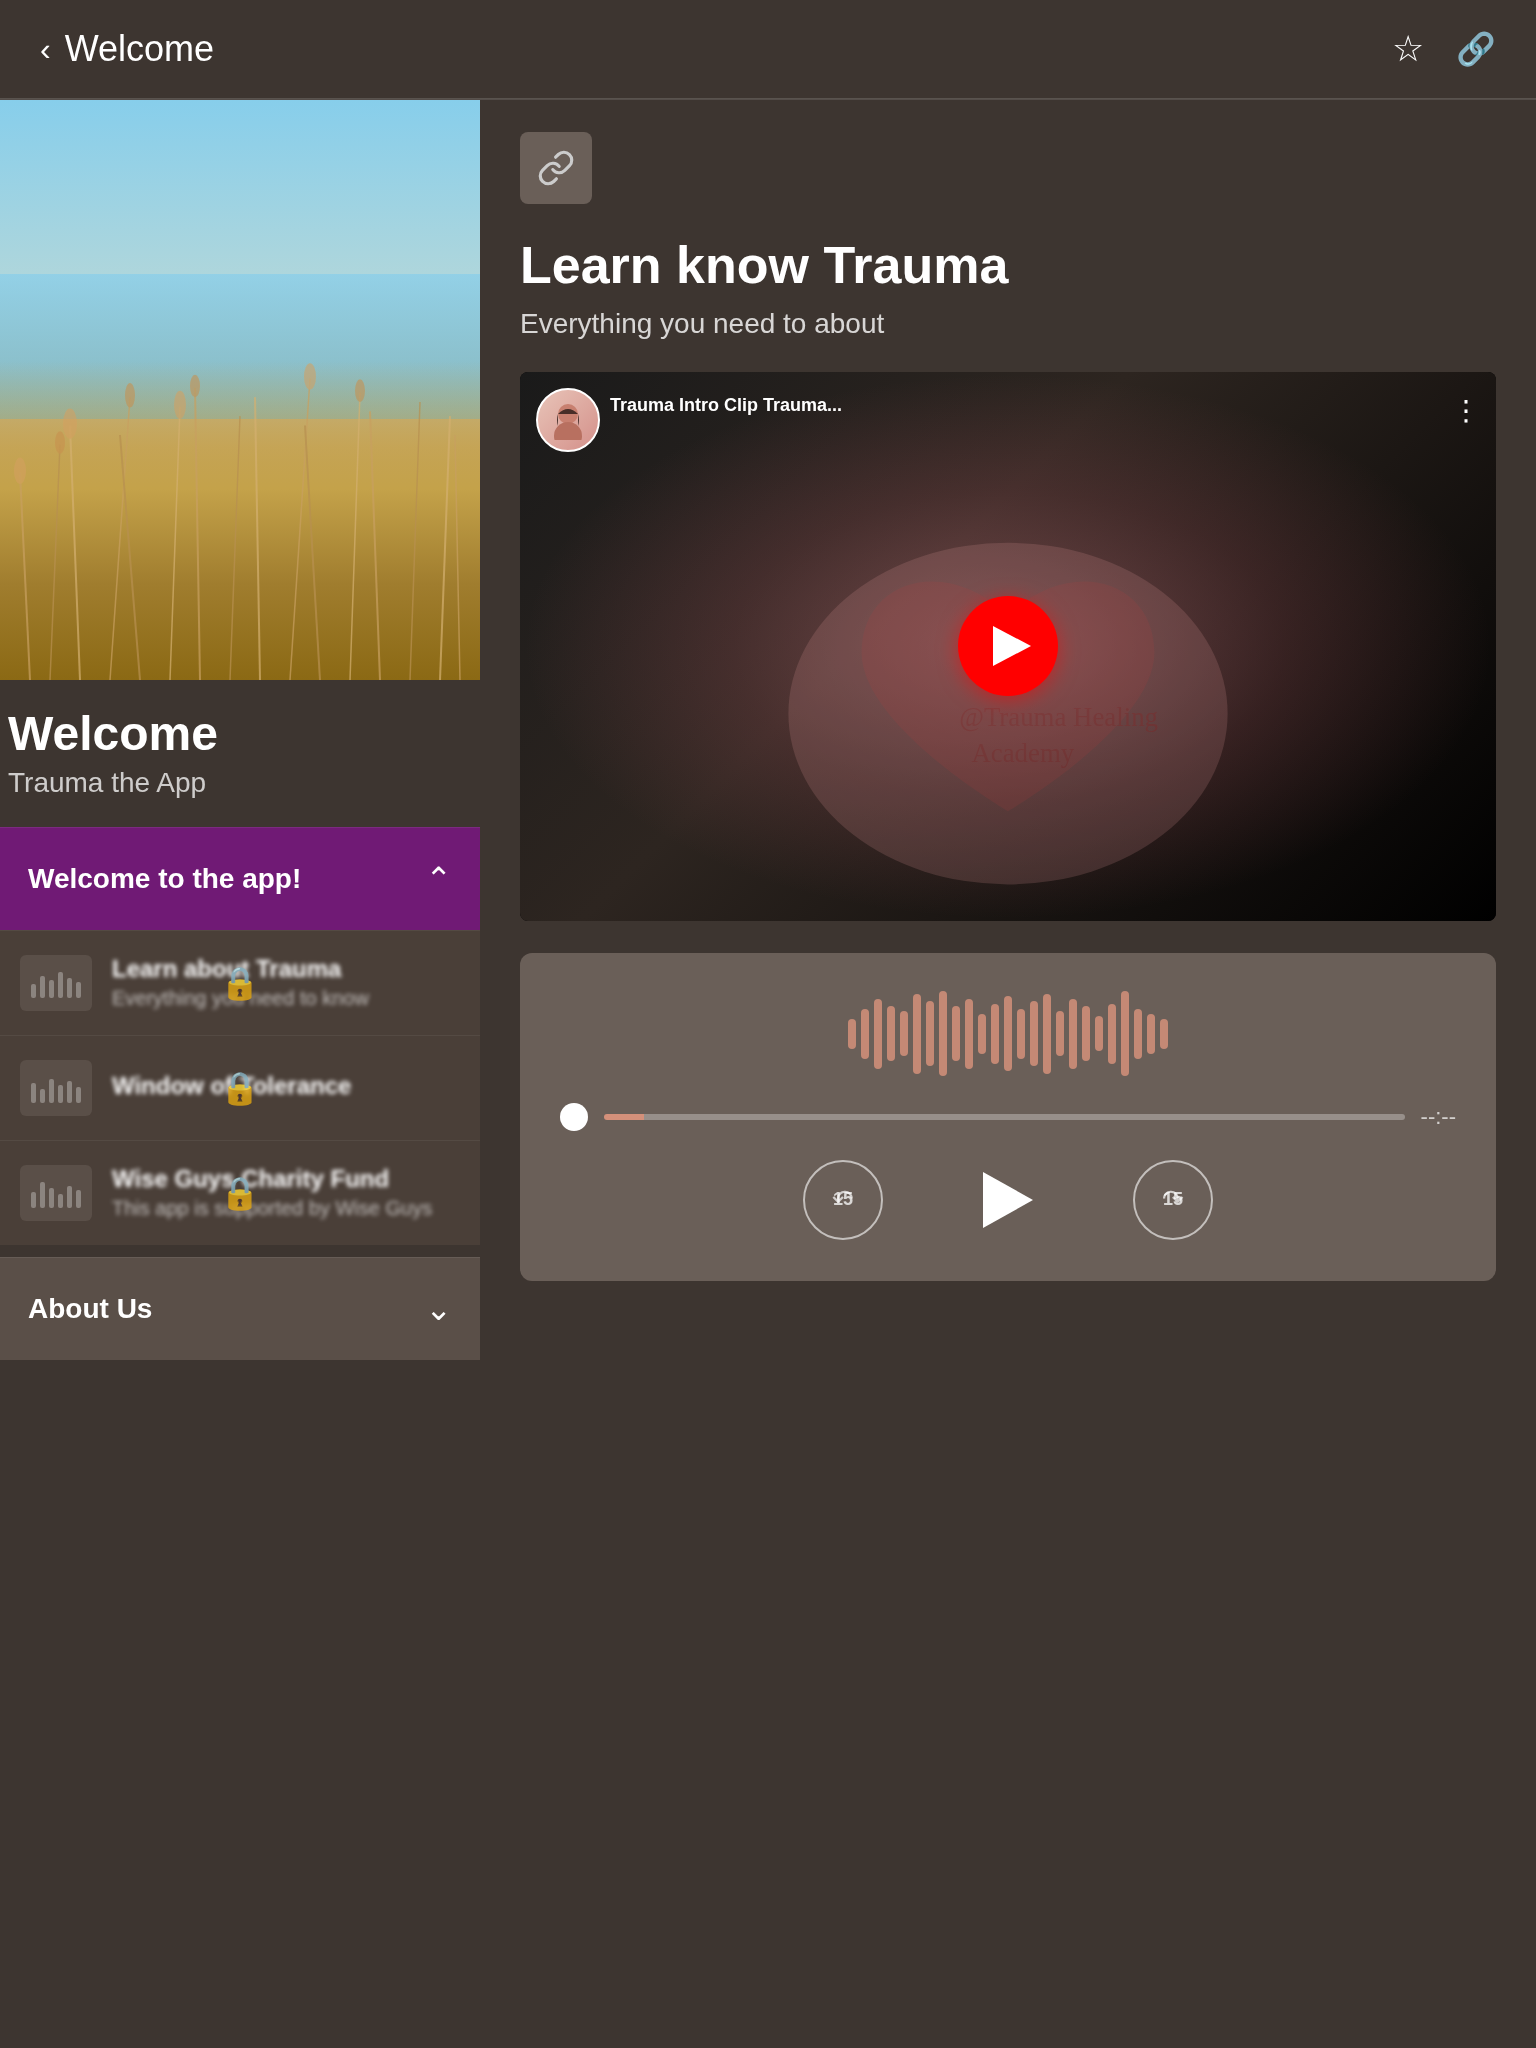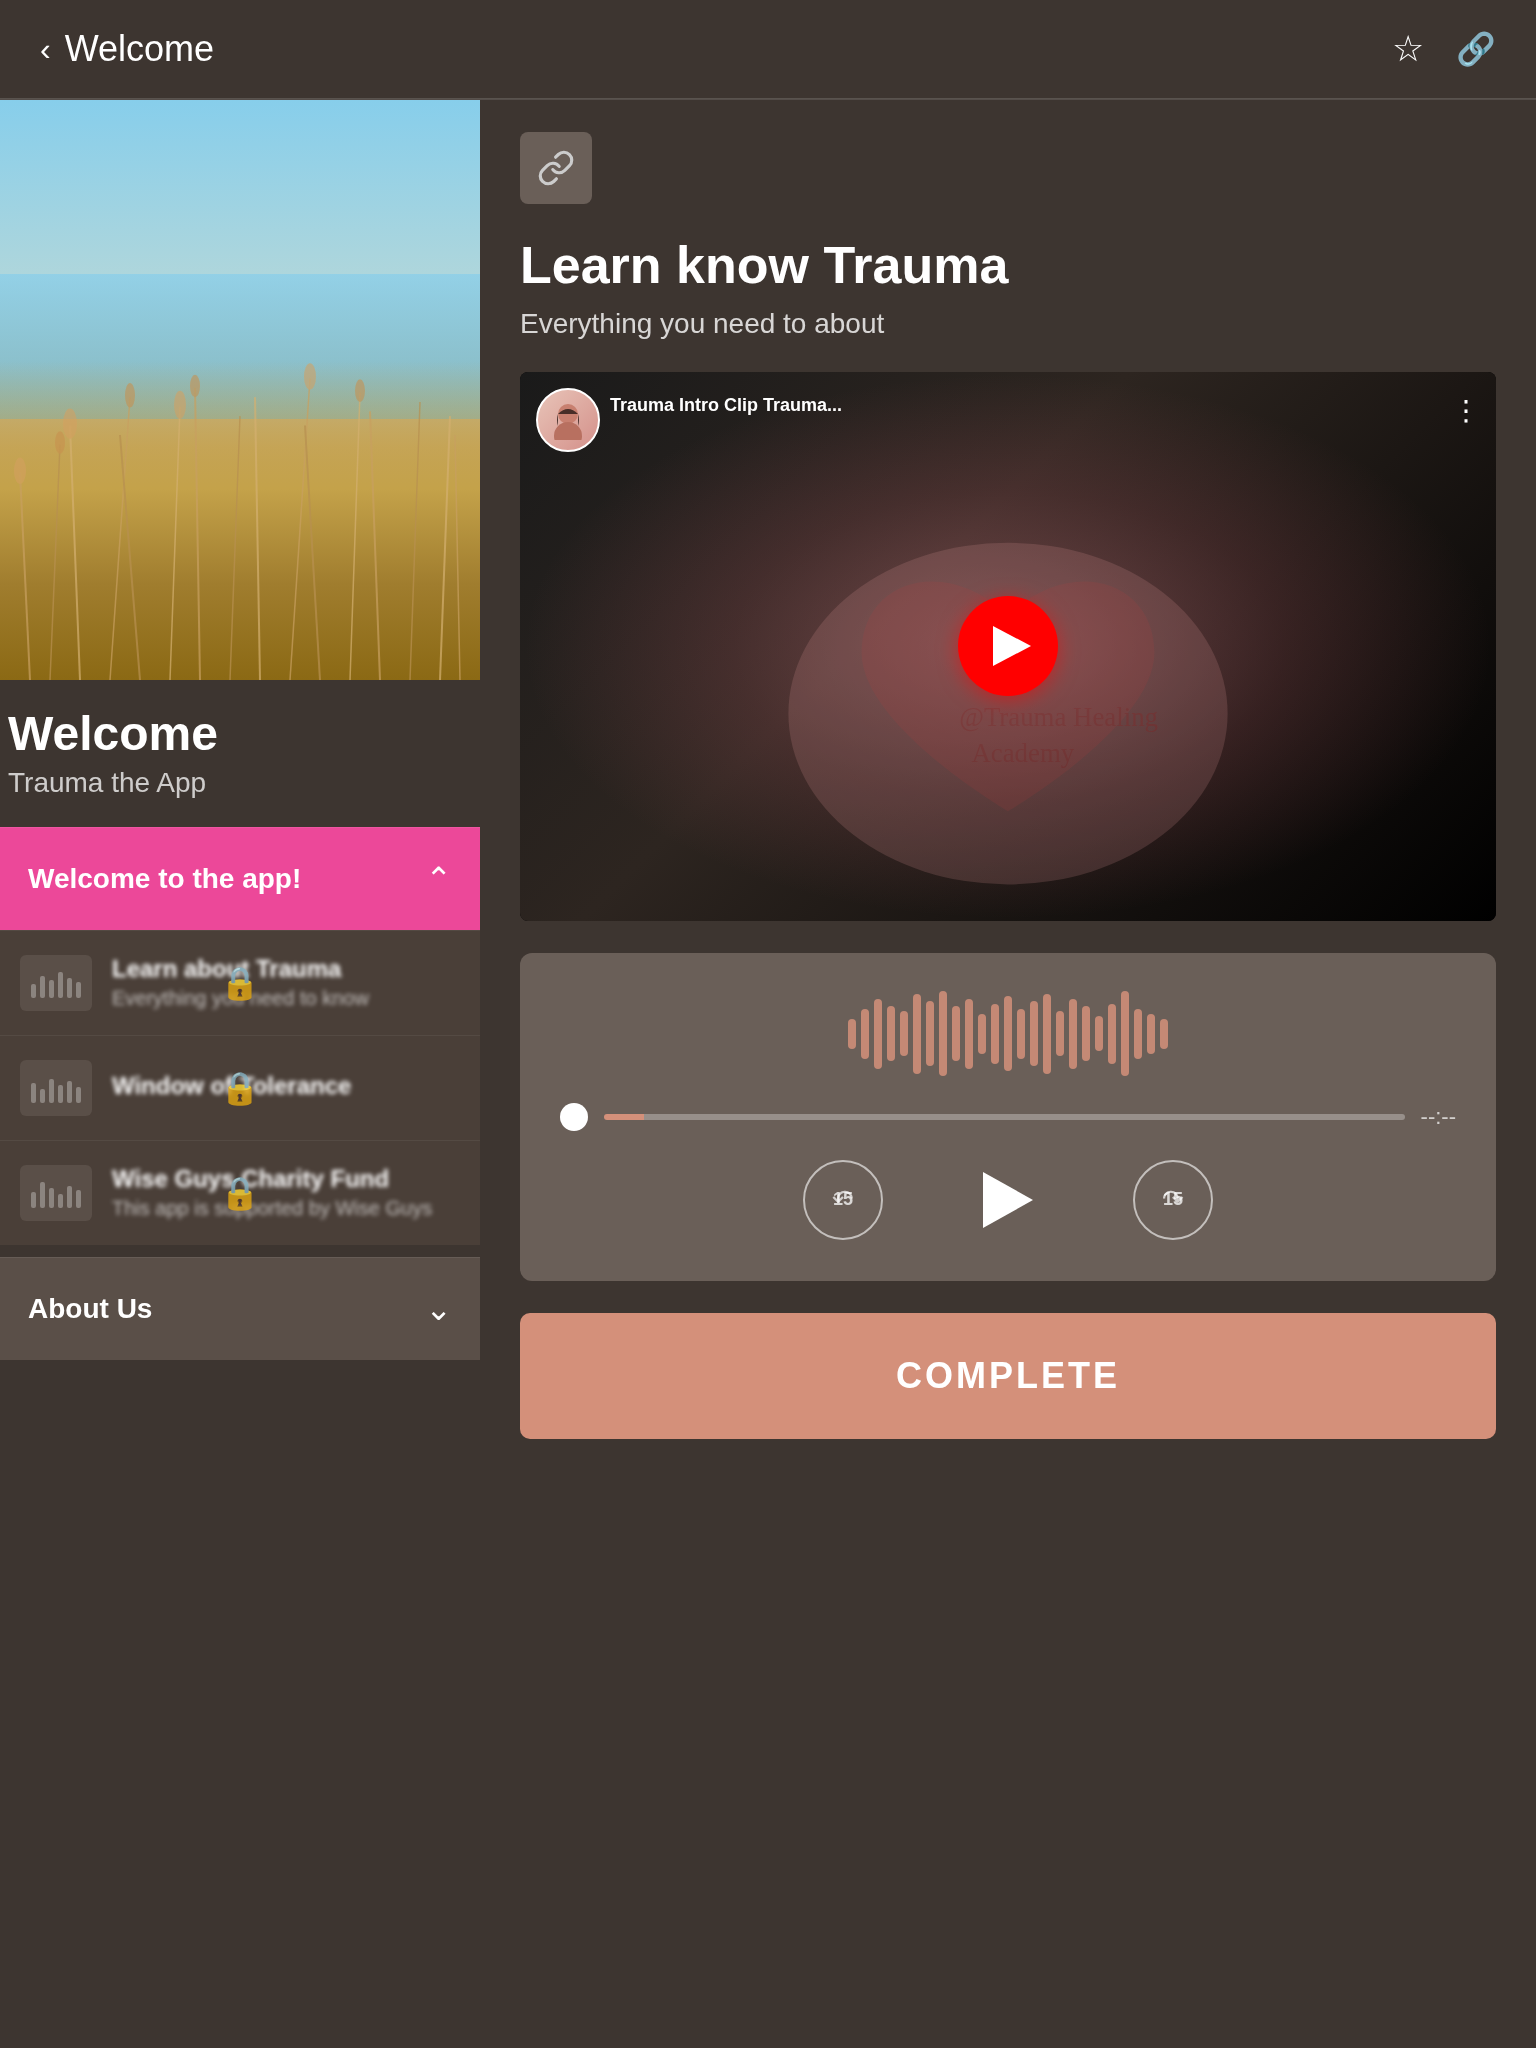--- a/index.html
+++ b/index.html
@@ -114,21 +114,21 @@
       font-size: 28px;
       color: rgba(255,255,255,0.75);
       margin-top: 6px;
     }
 
     
     .accordion {
       margin-top: 20px;
     }
     .accordion-header {
-      background-color: #ec4899;
+      background-color: #701a75;
       padding: 32px 28px;
       display: flex;
       align-items: center;
       justify-content: space-between;
       cursor: pointer;
       border-top: 1px solid rgba(255,255,255,0.08);
     }
     .accordion-header-label {
       font-size: 28px;
       font-weight: 700;
@@ -674,16 +674,15 @@
           <div class="play-triangle"></div>
         </div>
 
         <div class="ctrl-btn-circle">
           <span class="skip15-arrow">↷</span>
           <span class="ctrl-label" style="position:absolute;font-size:18px;font-weight:700;color:rgba(255,255,255,0.75);">15</span>
         </div>
       </div>
     </div>
 
-    <button class="complete-btn">COMPLETE</button>
 
   </div>
 </div>
 
 </body></html>

